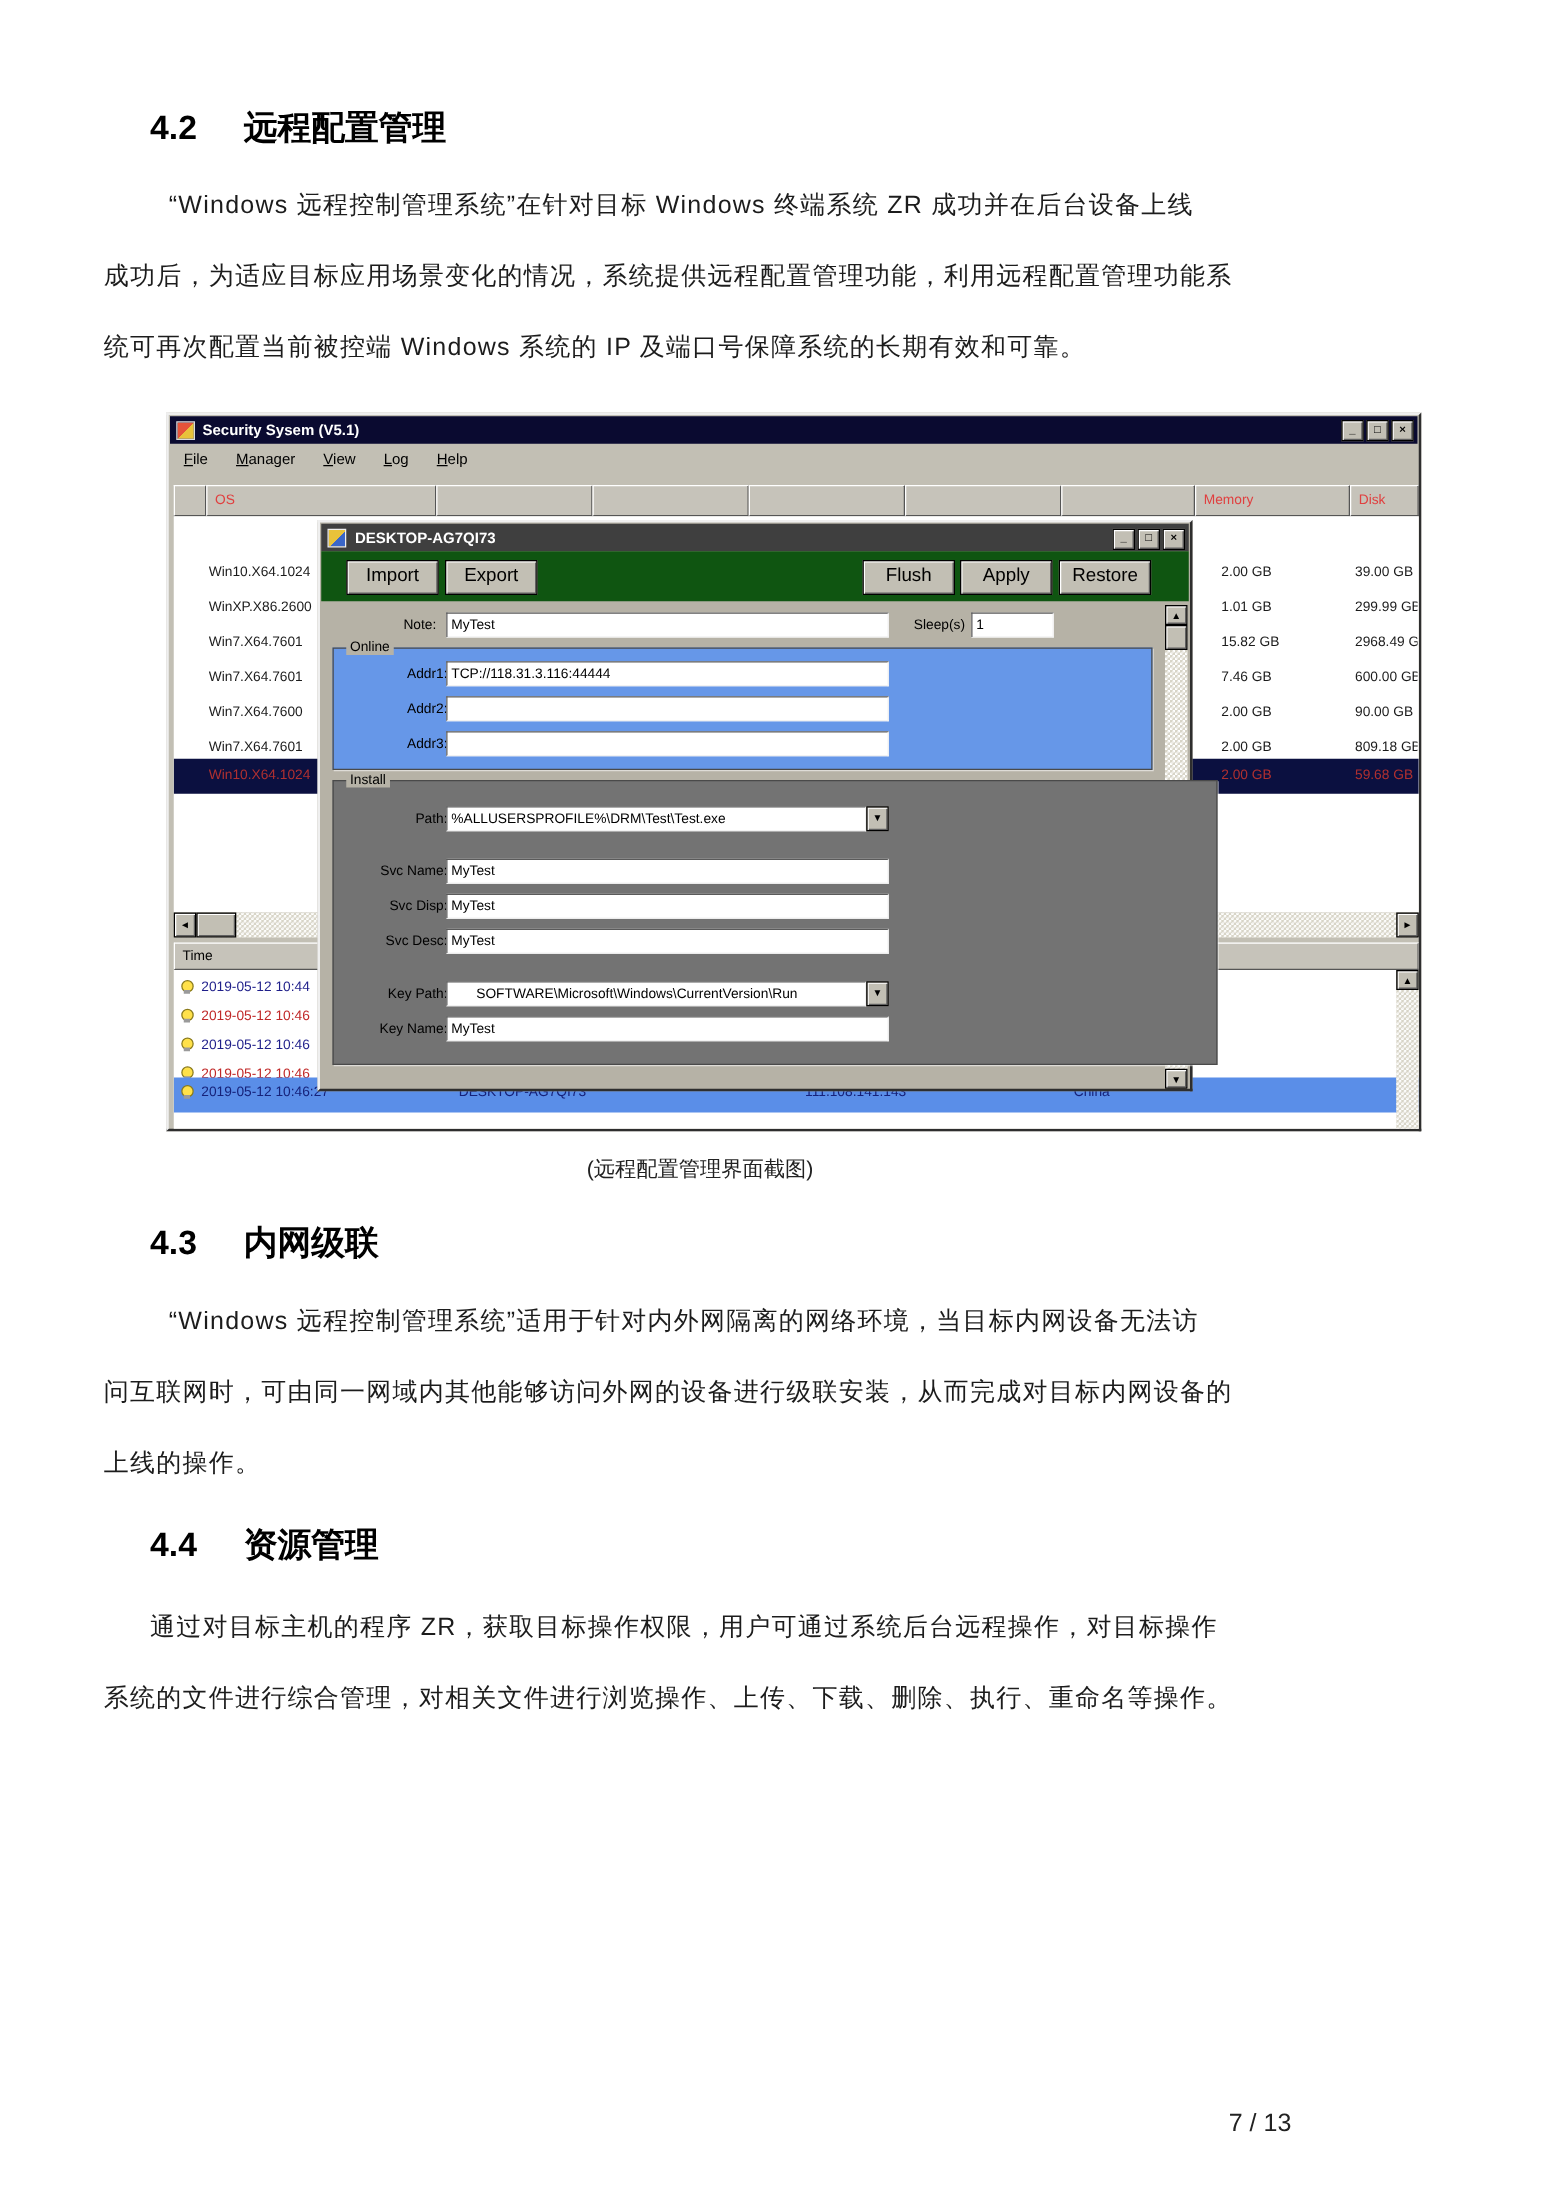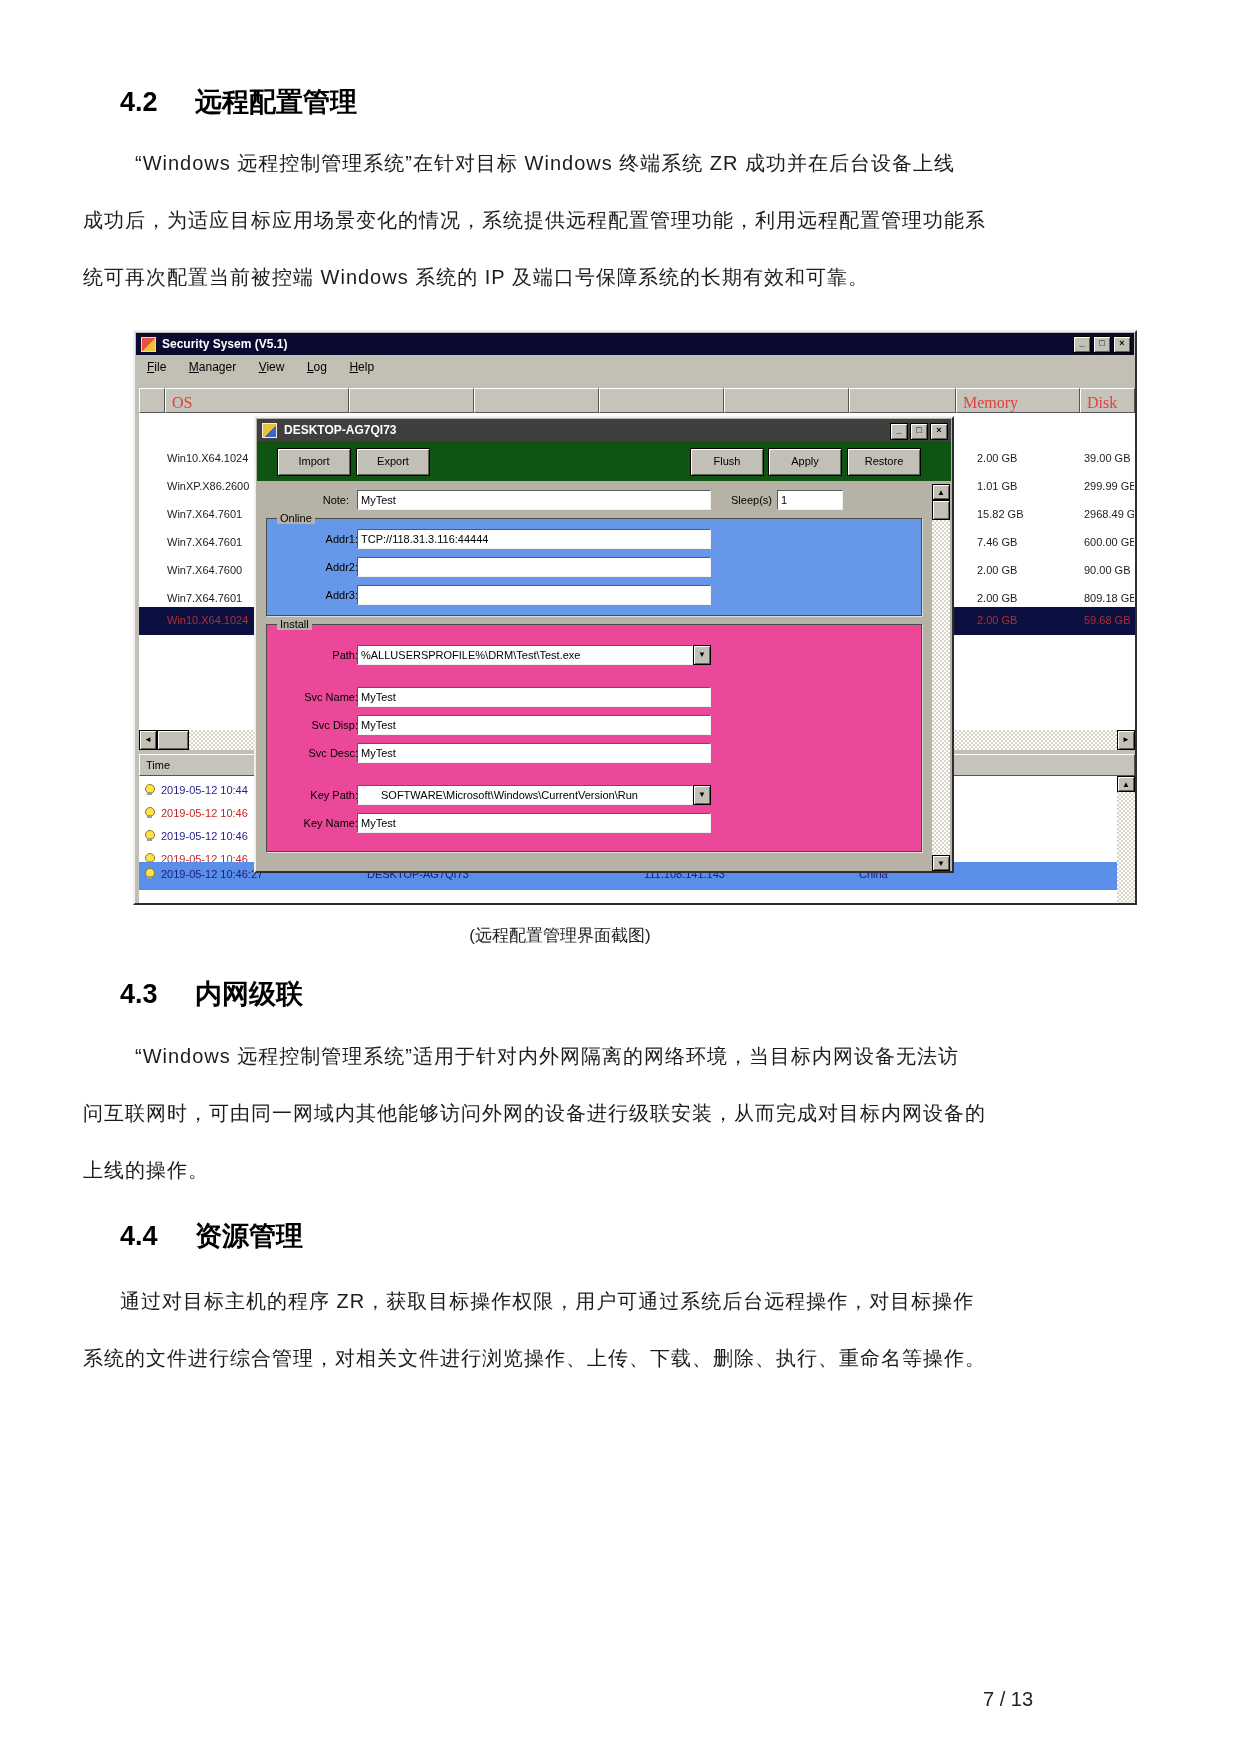--- a/index.html
+++ b/index.html
@@ -24,22 +24,22 @@
   .winbtns{position:absolute;right:3px;top:3px;display:flex;gap:2px;}
   .wbtn{width:16px;height:15px;background:#c2bfb4;border:1px solid #000;
         box-shadow:inset 1px 1px 0 #fff,inset -1px -1px 0 #606060;
         font-size:9px;font-weight:700;color:#000;text-align:center;line-height:13px;}
   .menubar{position:absolute;left:3px;top:25px;right:3px;height:20px;background:#c2bfb4;}
   .menu-item{display:inline-block;padding:3px 9px 0 9px;font-size:12px;color:#000;}
   .menu-item::first-letter{text-decoration:underline;}
   
   #tablereg{position:absolute;left:4px;top:56px;width:996px;height:362px;background:#c2bfb4;}
   .hcell{position:absolute;top:0;height:25px;background:#c6c3ba;border:1px solid;
-         border-color:#fff #555 #555 #fff;box-sizing:border-box;font-size:16px;
-         color:#e04040;padding:5px 0 0 6px;font-family:Liberation Serif, serif;}
+         border-color:#fff #555 #555 #fff;box-sizing:border-box;font-size:11px;
+         color:#e04040;padding:5px 0 0 6px;}
   #tbody{position:absolute;left:0;top:25px;width:996px;height:317px;background:#fff;overflow:hidden;}
   .trow{position:absolute;left:0;width:996px;height:26px;}
   .trow .os{position:absolute;left:28px;top:5px;width:88px;overflow:hidden;font-size:11px;white-space:nowrap;}
   .trow .mem{position:absolute;left:838px;top:5px;font-size:11px;white-space:nowrap;}
   .trow .dsk{position:absolute;left:945px;top:5px;width:50px;overflow:hidden;font-size:11px;white-space:nowrap;}
   .trow.sel{background:#0b1040;}
   .trow.sel .os,.trow.sel .mem,.trow.sel .dsk{color:#b03030;}
   
   .checker{background-color:#d8d5c8;
     background-image:linear-gradient(45deg,#fff 25%,transparent 25%,transparent 75%,#fff 75%),
@@ -69,21 +69,21 @@
   
   #dlg{position:absolute;left:119px;top:84px;width:700px;height:457px;background:#b6b2a6;
        border:2px solid;border-color:#efefef #2e2e2e #2e2e2e #efefef;box-sizing:border-box;z-index:5;}
   .dtitle{position:absolute;left:1px;top:1px;right:1px;height:22px;background:#3f3f3f;display:flex;align-items:center;}
   .dtitle .ttxt{color:#fff;font-size:12px;font-weight:700;margin-left:7px;}
   .dlgicon{width:13px;height:13px;margin-left:5px;flex:0 0 auto;
            background:linear-gradient(135deg,#e8c23a 0 55%,#3a66c8 55% 100%);border:1px solid #efefef;}
   .greenbar{position:absolute;left:1px;top:23px;right:1px;height:40px;background:#0f5511;}
   .gbtn{position:absolute;top:7px;height:26px;background:#c2bfb4;border:1px solid #000;
         box-shadow:inset 1px 1px 0 #fff,inset -1px -1px 0 #606060;
-        font-size:11px;color:#000;text-align:center;line-height:24px;}
+        font-size:15px;color:#000;text-align:center;line-height:24px;}
   .dlbl{position:absolute;font-size:11px;color:#000;text-align:right;width:86px;}
   .dfield{position:absolute;height:20px;background:#fff;border:1px solid;border-color:#5a5a5a #f2f2f2 #f2f2f2 #5a5a5a;
           box-sizing:border-box;font-size:11px;font-family:"Liberation Sans",sans-serif;padding:1px 3px;color:#000;}
   input.dfield{outline:none;}
   .combo-btn{position:absolute;width:18px;height:20px;background:#c2bfb4;border:1px solid #000;
              box-shadow:inset 1px 1px 0 #fff,inset -1px -1px 0 #606060;box-sizing:border-box;
              font-size:8px;text-align:center;line-height:18px;color:#000;}
   .gbox{position:absolute;border:1px solid #4a4a4a;box-shadow:1px 1px 0 rgba(255,255,255,.55);box-sizing:border-box;}
   .gleg{position:absolute;top:-7px;left:10px;font-size:11px;padding:0 3px;color:#000;}
   .vscroll{position:absolute;left:676px;top:66px;width:18px;height:387px;}
@@ -238,21 +238,21 @@
     <div class="gbox" style="left:10px;top:100px;width:656px;height:98px;background:#6697e8;">
       <div class="gleg" style="background:#b6b2a6;">Online</div>
       <div class="dlbl" style="left:5px;top:14px;">Addr1:</div>
       <input class="dfield" style="left: 90px; top: 10px; width: 354px;" value="TCP://118.31.3.116:44444">
       <div class="dlbl" style="left:5px;top:42px;">Addr2:</div>
       <input class="dfield" style="left: 90px; top: 38px; width: 354px;" value="">
       <div class="dlbl" style="left:5px;top:70px;">Addr3:</div>
       <input class="dfield" style="left: 90px; top: 66px; width: 354px;" value="">
     </div>
 
-    <div class="gbox" style="left:10px;top:206px;width:656px;height:228px;background:#ec4899;">
+    <div class="gbox" style="left:10px;top:206px;width:708px;height:228px;background:#737373;">
       <div class="gleg" style="background:#b6b2a6;">Install</div>
 
       <div class="dlbl" style="left:5px;top:24px;">Path:</div>
       <input class="dfield" style="left: 90px; top: 20px; width: 336px;" value="%ALLUSERSPROFILE%\DRM\Test\Test.exe">
       <div class="combo-btn" style="left:426px;top:20px;">▼</div>
 
       <div class="dlbl" style="left:5px;top:66px;">Svc Name:</div>
       <input class="dfield" style="left: 90px; top: 62px; width: 354px;" value="MyTest">
 
       <div class="dlbl" style="left:5px;top:94px;">Svc Disp:</div>

